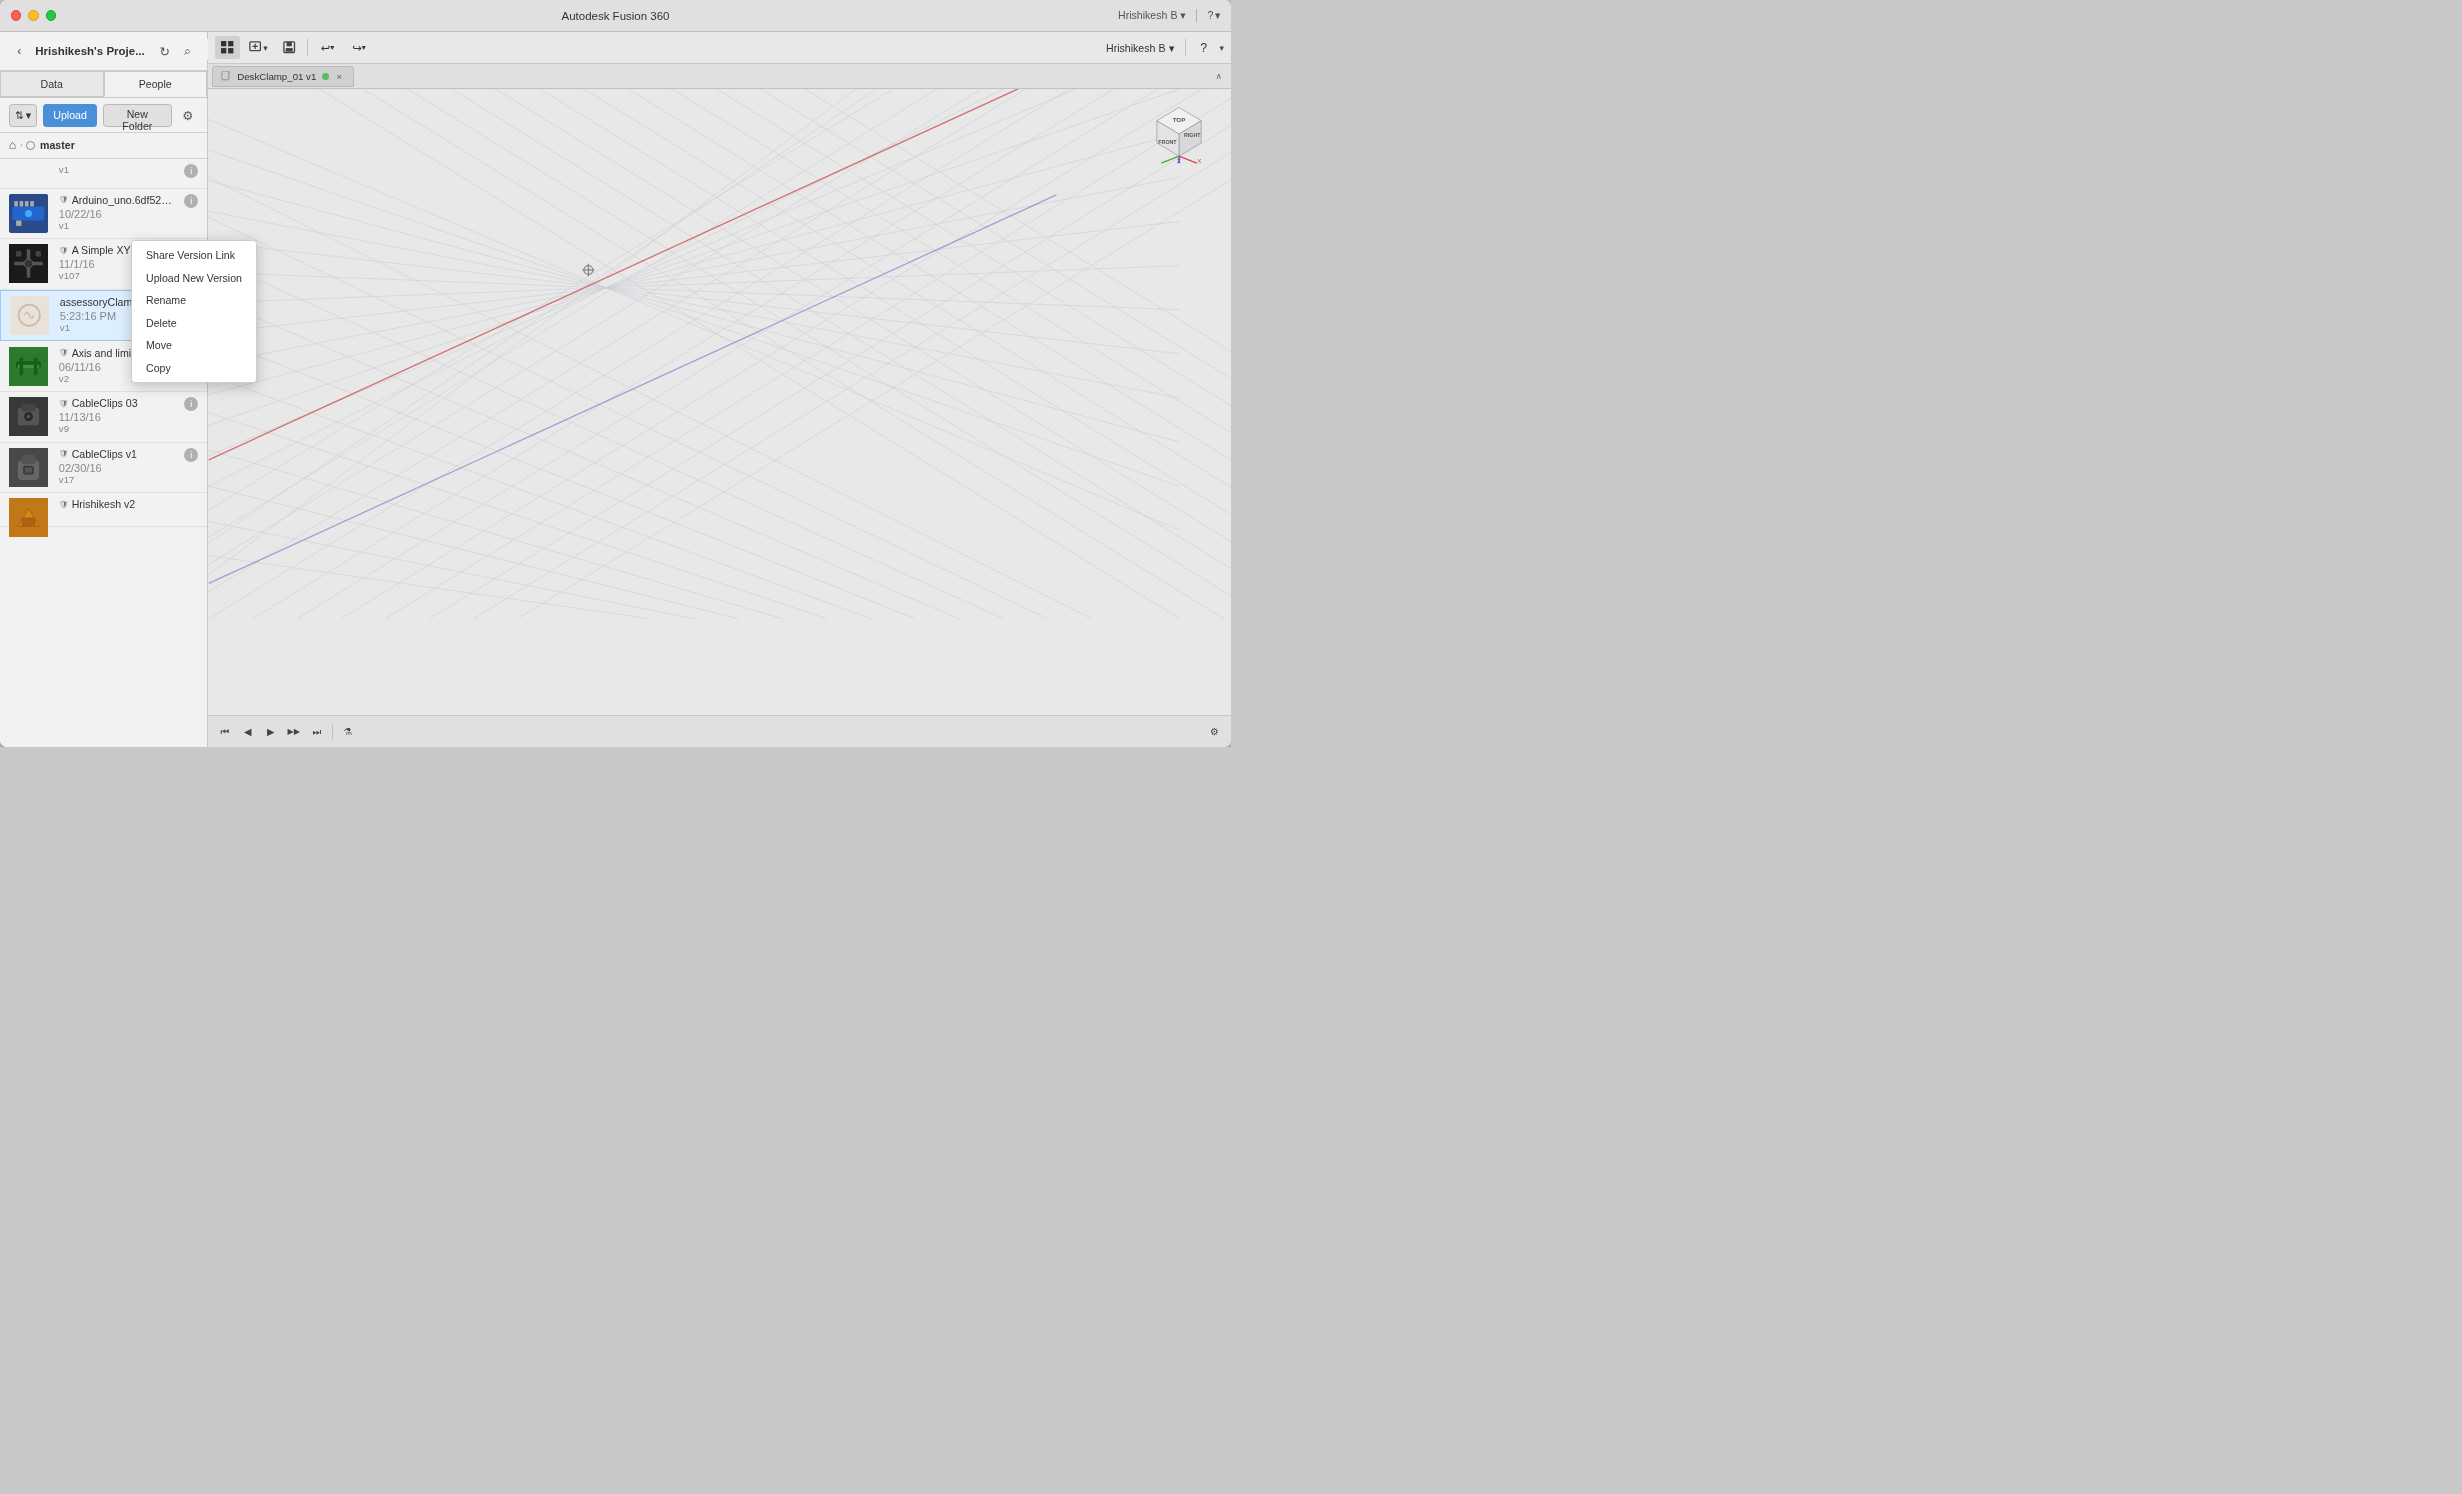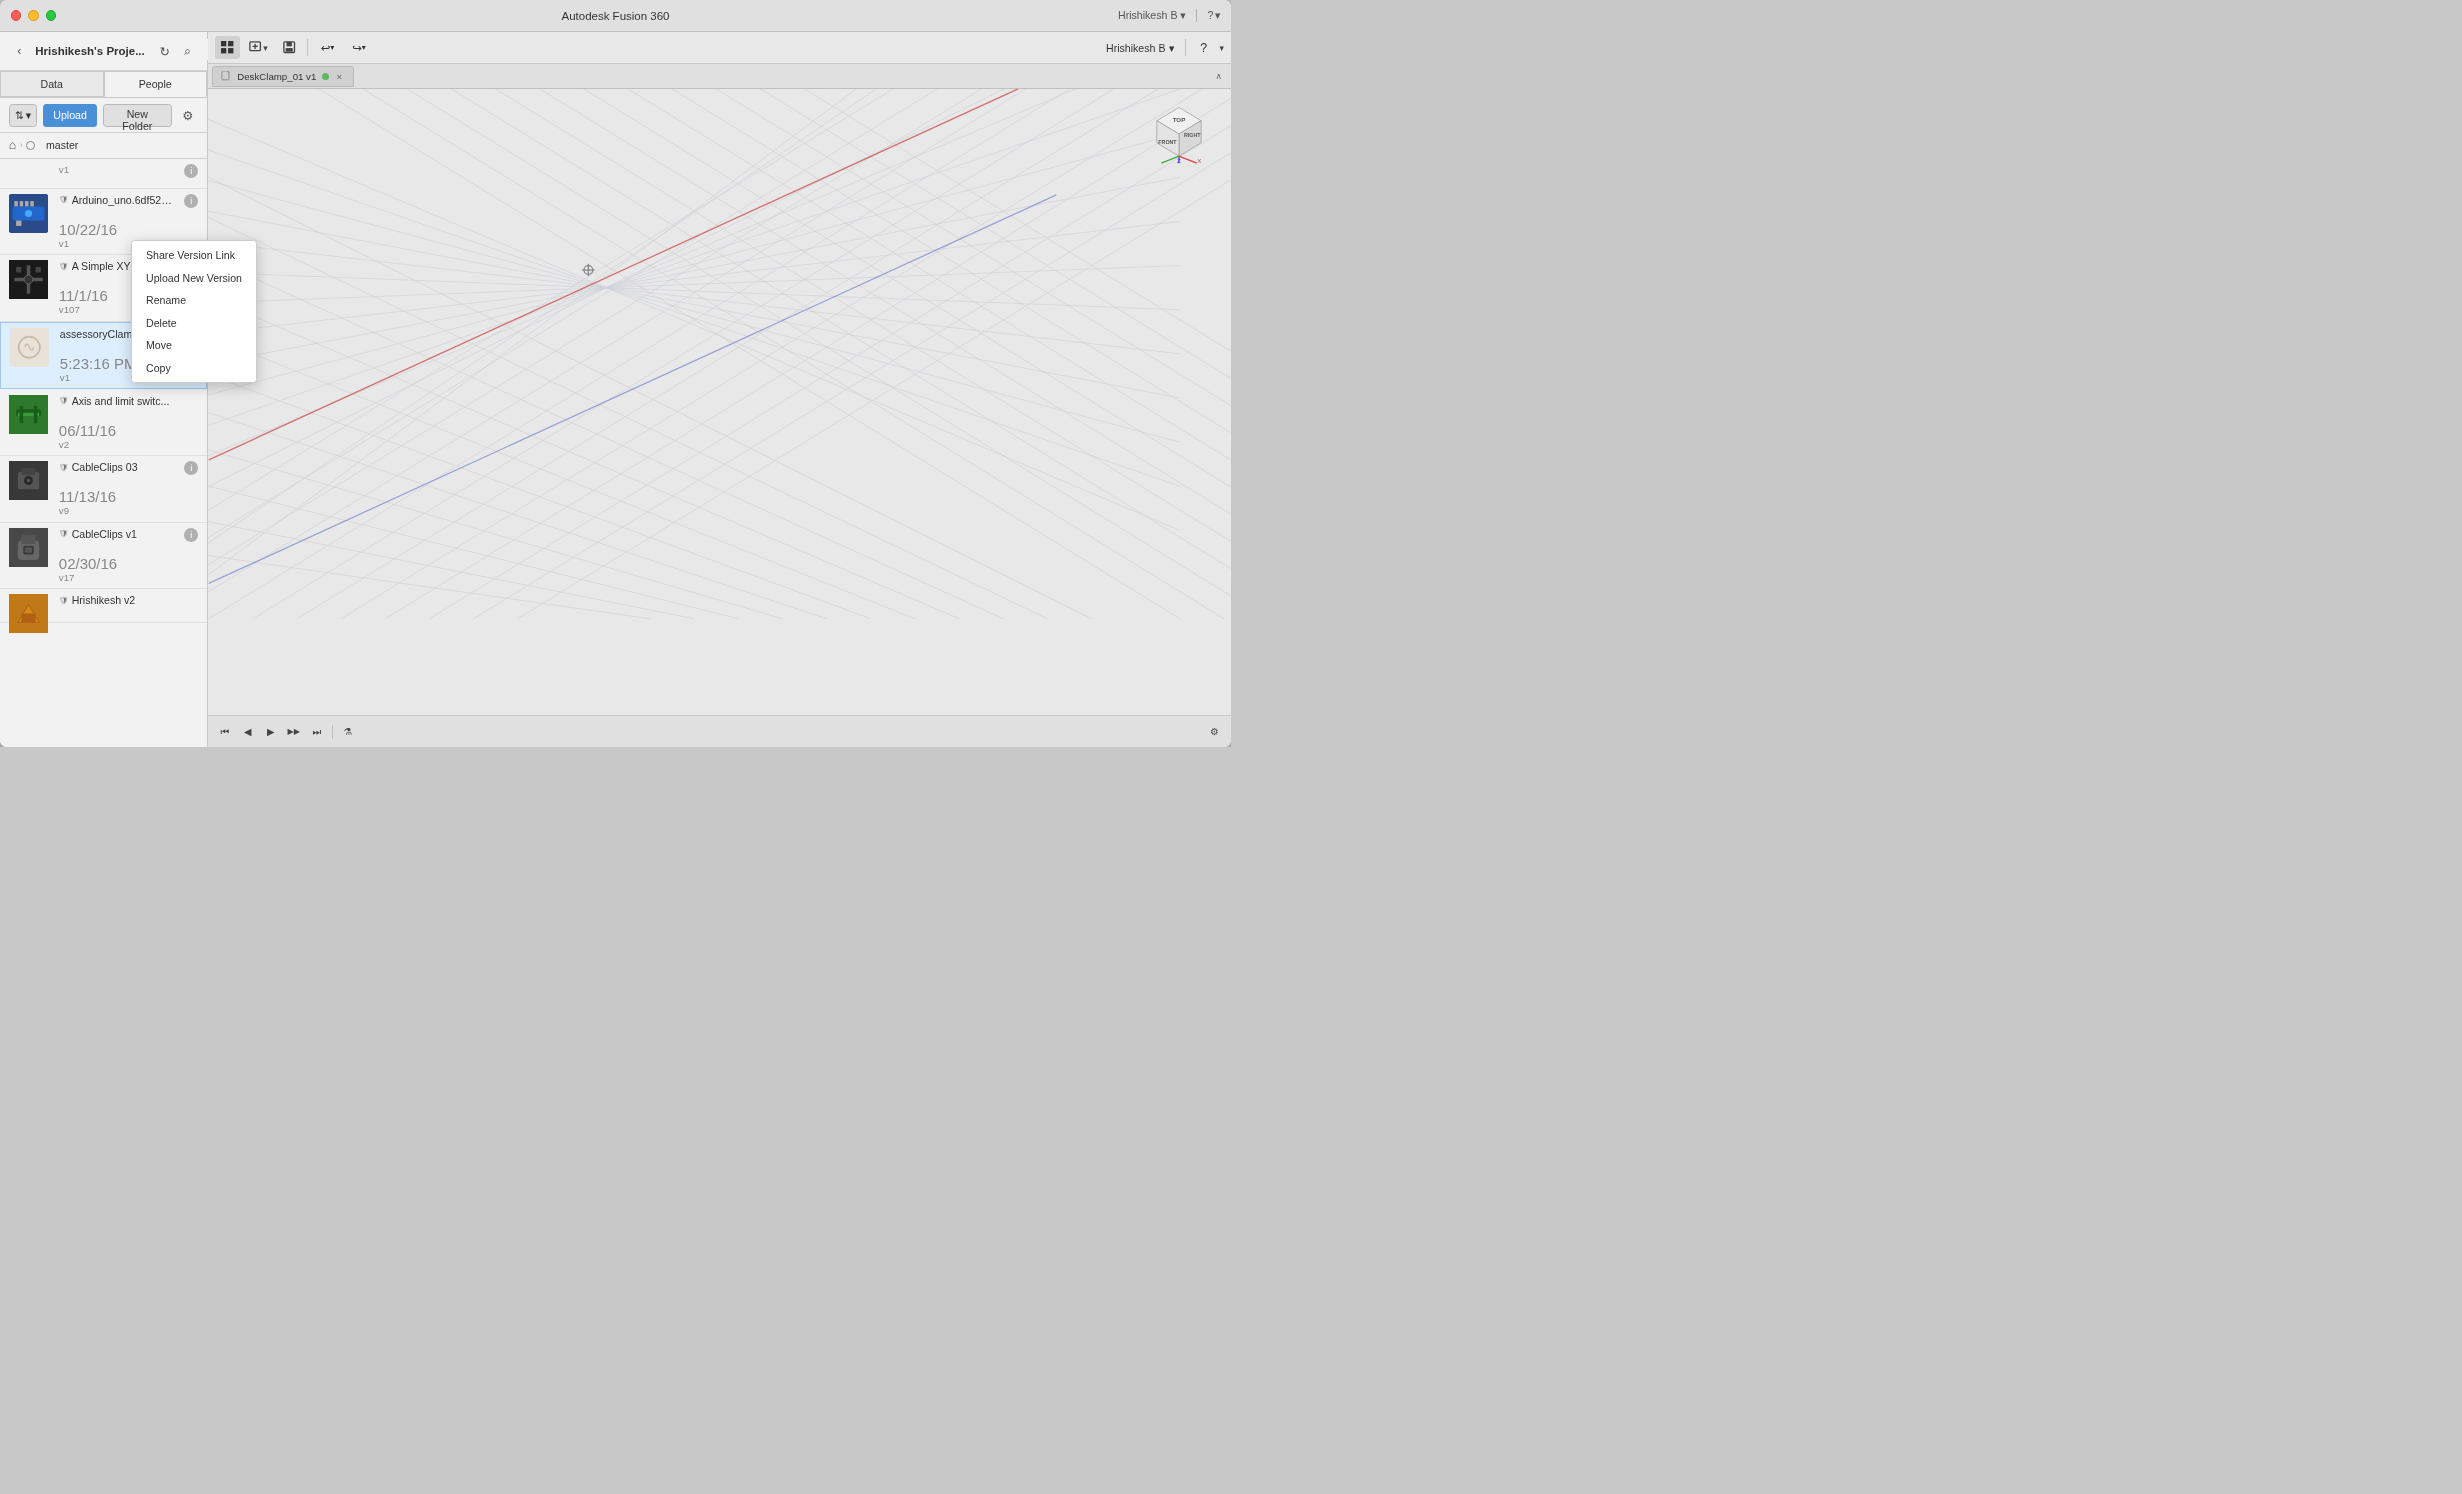--- a/index.html
+++ b/index.html
@@ -230,22 +230,23 @@
     }
 
     .breadcrumb-arrow {
       color: #aaa;
       font-size: 8.8px;
     }
 
     .breadcrumb-item {
       display: flex;
       align-items: center;
-      gap: 11px;
-      color: #333;
+      gap: 5px;
+      color: #333;
+      font-weight: bold;
     }
 
     .breadcrumb-circle {
       width: 8.8px;
       height: 8.8px;
       border-radius: 50%;
       border: 1.8px solid #888;
       background: transparent;
     }
 
@@ -288,23 +289,23 @@
     .file-name {
       font-size: 10.6px;
       font-weight: 500;
       color: #333;
       white-space: nowrap;
       overflow: hidden;
       text-overflow: ellipsis;
     }
 
     .file-meta {
-      font-size: 15px;
+      font-size: 11px;
       color: #888;
-      margin-top: 15px;
+      margin-top: 2px;
     }
 
     .file-version {
       font-size: 9.7px;
       color: #888;
     }
 
     .file-info-icon {
       width: 14px;
       height: 14px;

